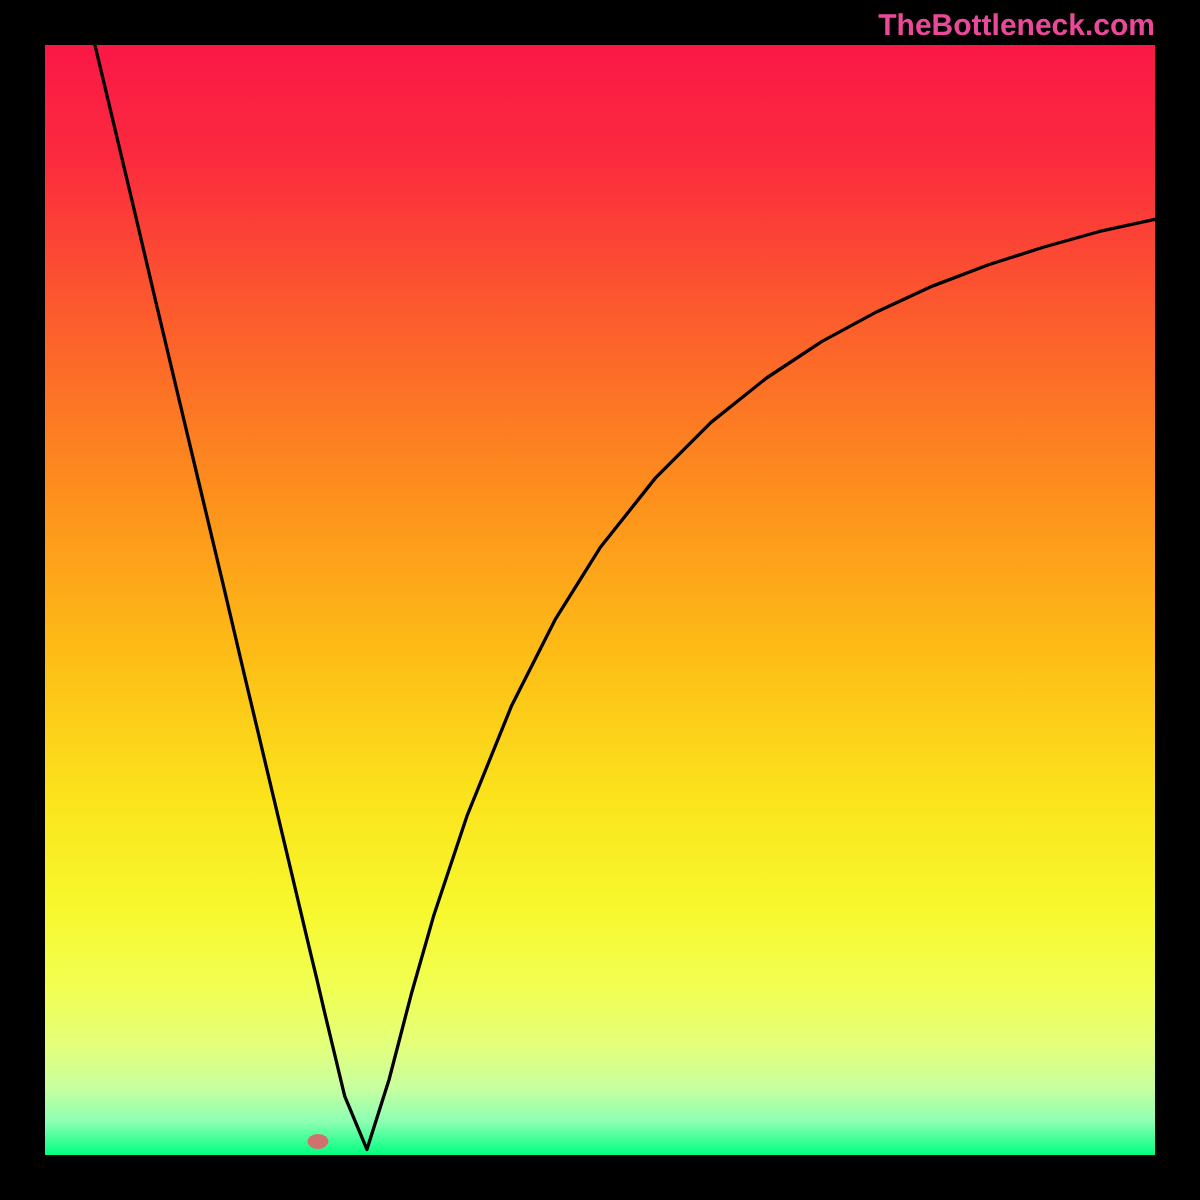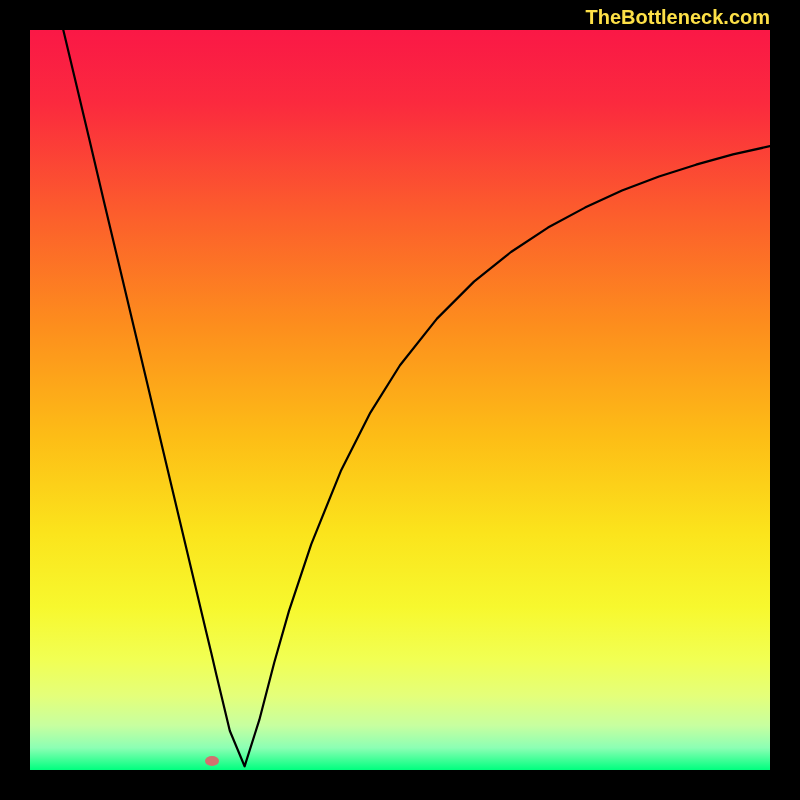--- a/index.html
+++ b/index.html
@@ -38,21 +38,21 @@
     width: 100%;
     height: 100%;
   }
   .watermark {
     position: absolute;
     top: 6px;
     right: 30px;
     font-family: Arial, Helvetica, sans-serif;
     font-size: 20px;
     font-weight: bold;
-    color: #fde047;
+    color: #ec4899;
     letter-spacing: 0px;
   }
   .dot {
     position: absolute;
     width: 14px;
     height: 10px;
     border-radius: 50%;
     transform: translate(-50%, -50%);
   }
 </style>

